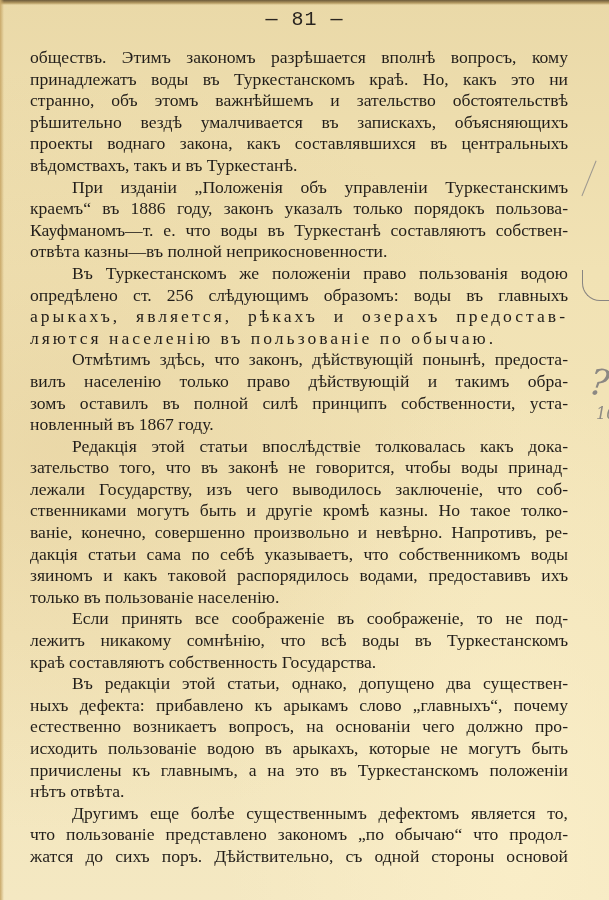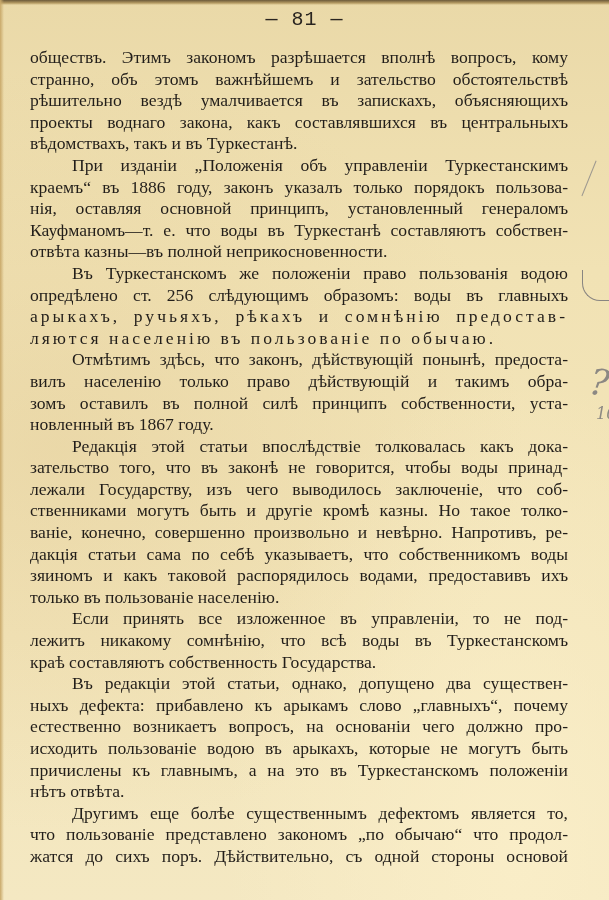--- a/index.html
+++ b/index.html
@@ -68,46 +68,46 @@
 <body>
 
 <div class="page">
   <div class="top-edge"></div>
   <div class="left-edge"></div>
 
   <div class="page-number">— 81 —</div>
 
   <div class="text-block" id="text-block">
       <span class="line">обществъ. Этимъ закономъ разрѣшается вполнѣ вопросъ, кому</span>
+      <span class="line">принадлежатъ воды въ Туркестанскомъ краѣ. Но, какъ это ни</span>
       <span class="line">странно, объ этомъ важнѣйшемъ и зательство обстоятельствѣ</span>
       <span class="line">рѣшительно вездѣ умалчивается въ запискахъ, объясняющихъ</span>
       <span class="line">проекты воднаго закона, какъ составлявшихся въ центральныхъ</span>
       <span class="line last">вѣдомствахъ, такъ и въ Туркестанѣ.</span>
       <span class="line indent">При изданіи „Положенія объ управленіи Туркестанскимъ</span>
       <span class="line">краемъ“ въ 1886 году, законъ указалъ только порядокъ пользова-</span>
-      <span class="line">нія, оставляя основной принципъ, установленный генераломъ</span>
       <span class="line">Кауфманомъ—т. е. что воды въ Туркестанѣ составляютъ собствен-</span>
       <span class="line last">отвѣта казны—въ полной неприкосновенности.</span>
       <span class="line indent">Въ Туркестанскомъ же положеніи право пользованія водою</span>
       <span class="line">опредѣлено ст. 256 слѣдующимъ образомъ: воды въ главныхъ</span>
-      <span class="line spaced">арыкахъ, ручьяхъ, рѣкахъ и сомнѣнію предостав-</span>
+      <span class="line spaced">арыкахъ, является, рѣкахъ и озерахъ предостав-</span>
       <span class="line last spaced">ляются населенію въ пользованіе по обычаю.</span>
       <span class="line indent">Отмѣтимъ здѣсь, что законъ, дѣйствующій понынѣ, предоста-</span>
       <span class="line">вилъ населенію только право дѣйствующій и такимъ обра-</span>
       <span class="line">зомъ оставилъ въ полной силѣ принципъ собственности, уста-</span>
       <span class="line last">новленный въ 1867 году.</span>
       <span class="line indent">Редакція этой статьи впослѣдствіе толковалась какъ дока-</span>
       <span class="line">зательство того, что въ законѣ не говорится, чтобы воды принад-</span>
       <span class="line">лежали Государству, изъ чего выводилось заключеніе, что соб-</span>
       <span class="line">ственниками могутъ быть и другіе кромѣ казны. Но такое толко-</span>
       <span class="line">ваніе, конечно, совершенно произвольно и невѣрно. Напротивъ, ре-</span>
       <span class="line">дакція статьи сама по себѣ указываетъ, что собственникомъ воды</span>
       <span class="line">зяиномъ и какъ таковой распорядилось водами, предоставивъ ихъ</span>
       <span class="line last">только въ пользованіе населенію.</span>
-      <span class="line indent">Если принять все изложенное въ управленіи, то не под-</span>
+      <span class="line indent">Если принять все соображеніе въ соображеніе, то не под-</span>
       <span class="line">лежитъ никакому сомнѣнію, что всѣ воды въ Туркестанскомъ</span>
       <span class="line last">краѣ составляютъ собственность Государства.</span>
       <span class="line indent">Въ редакціи этой статьи, однако, допущено два существен-</span>
       <span class="line">ныхъ дефекта: прибавлено къ арыкамъ слово „главныхъ“, почему</span>
       <span class="line">естественно возникаетъ вопросъ, на основаніи чего должно про-</span>
       <span class="line">исходить пользованіе водою въ арыкахъ, которые не могутъ быть</span>
       <span class="line">причислены къ главнымъ, а на это въ Туркестанскомъ положеніи</span>
       <span class="line last">нѣтъ отвѣта.</span>
       <span class="line indent">Другимъ еще болѣе существеннымъ дефектомъ является то,</span>
       <span class="line">что пользованіе представлено закономъ „по обычаю“ что продол-</span>

